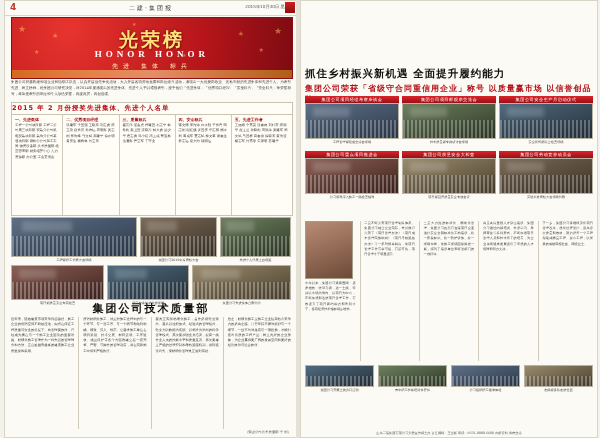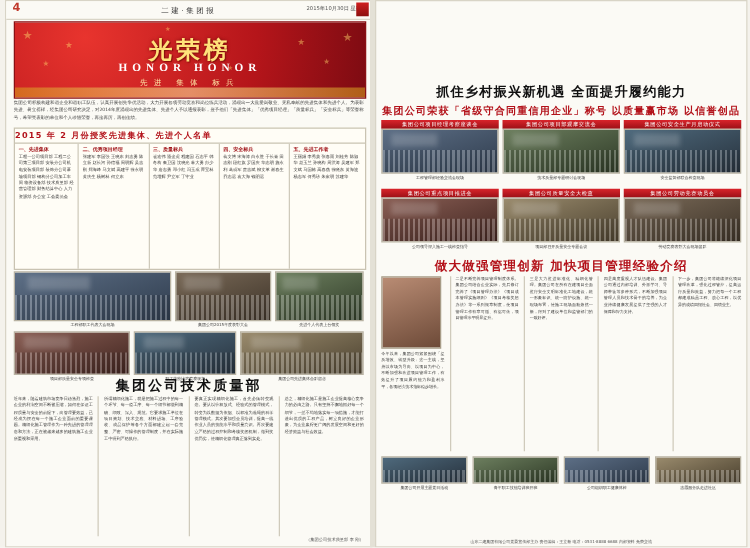--- a/index.html
+++ b/index.html
@@ -74,21 +74,21 @@
   .np-left .box{height:22px;border:1px solid #b8b2a2;background:#f2efe6;font-size:3px;color:#555;padding:1px;}
   .np-title{position:absolute;left:56px;top:4px;font-size:27px;font-weight:bold;color:#c4121a;letter-spacing:1px;
     font-family:"DejaVu Serif","Liberation Serif",serif;text-shadow:1px 1px 0 #7d0a10;}
   .np-pin{position:absolute;left:56px;top:34px;font-size:3.6px;color:#444;}
   .np-en{position:absolute;left:56px;top:41px;font-size:4.6px;color:#333;letter-spacing:.5px;font-weight:bold;}
   .np-cn2{position:absolute;left:56px;top:49px;font-size:3.4px;color:#555;}
   .np-right{position:absolute;right:2px;top:2px;width:86px;height:36px;background:linear-gradient(180deg,#c8161d,#8d0d13);color:#ffeeae;
     font-size:5px;text-align:center;padding-top:2px;line-height:1.5;border:1px solid #8d0d13;}
   .np-meta{position:absolute;right:2px;top:40px;width:86px;font-size:4px;color:#333;text-align:center;line-height:1.5;}
 
-  .r-head{position:absolute;left:4px;top:66px;width:288px;text-align:center;}
+  .r-head{position:absolute;left:4px;top:66px;width:288px;}
   .r-head .t1{font-size:10.5px;font-weight:bold;color:#111;letter-spacing:1px;font-family:"DejaVu Serif","Liberation Serif",serif;}
   .r-head .t2{font-size:8px;font-weight:bold;color:#b3121a;margin-top:2px;letter-spacing:1px;}
 
   .grid3{position:absolute;left:4px;top:95px;width:288px;display:flex;gap:3px;}
   .gcell{flex:1;}
   .gbar{height:7px;background:linear-gradient(180deg,#d9242b,#9c1016);color:#fff;font-size:4.2px;
         text-align:center;line-height:7px;letter-spacing:.5px;}
   .gph{height:34px;}
 
   .grid3b{position:absolute;left:4px;top:150px;width:288px;display:flex;gap:3px;}
@@ -295,21 +295,20 @@
       <div class="gcell">
         <div class="gbar">集团公司劳动竞赛动员会</div>
         <div class="photo ph2 gph">
             <div class="glow"></div>
             <div class="people"></div>
           </div>
         <div class="cap-s">劳动竞赛表彰大会现场留影</div>
       </div>
     </div>
 
-    <div class="r-title2">做大做强管理创新  加快项目管理经验介绍</div>
 
     <div class="r-mid">
       <div style="width:22%">
         <div class="portrait"></div>
         <div style="font-size:3.2px;line-height:1.6;color:#3b3b3b;text-align:justify;margin-top:2px;">今年以来，集团公司紧紧围绕「提质增效、转型升级」这一主线，坚持以市场为导向、以项目为中心，不断加强和改进项目管理工作，有效提升了项目履约能力和盈利水平，各项经济技术指标稳步增长。</div>
       </div>
       <div class="rule-v"></div>
       <div style="width:22%">
         <div style="font-size:3.2px;line-height:1.6;color:#3b3b3b;text-align:justify;">二是不断完善项目管理制度体系。集团公司结合企业实际，先后修订完善了《项目管理办法》《项目成本管理实施细则》《项目考核奖惩办法》等一系列规章制度，使项目管理工作有章可循、有据可依，项目管理水平明显提升。</div>
       </div>

